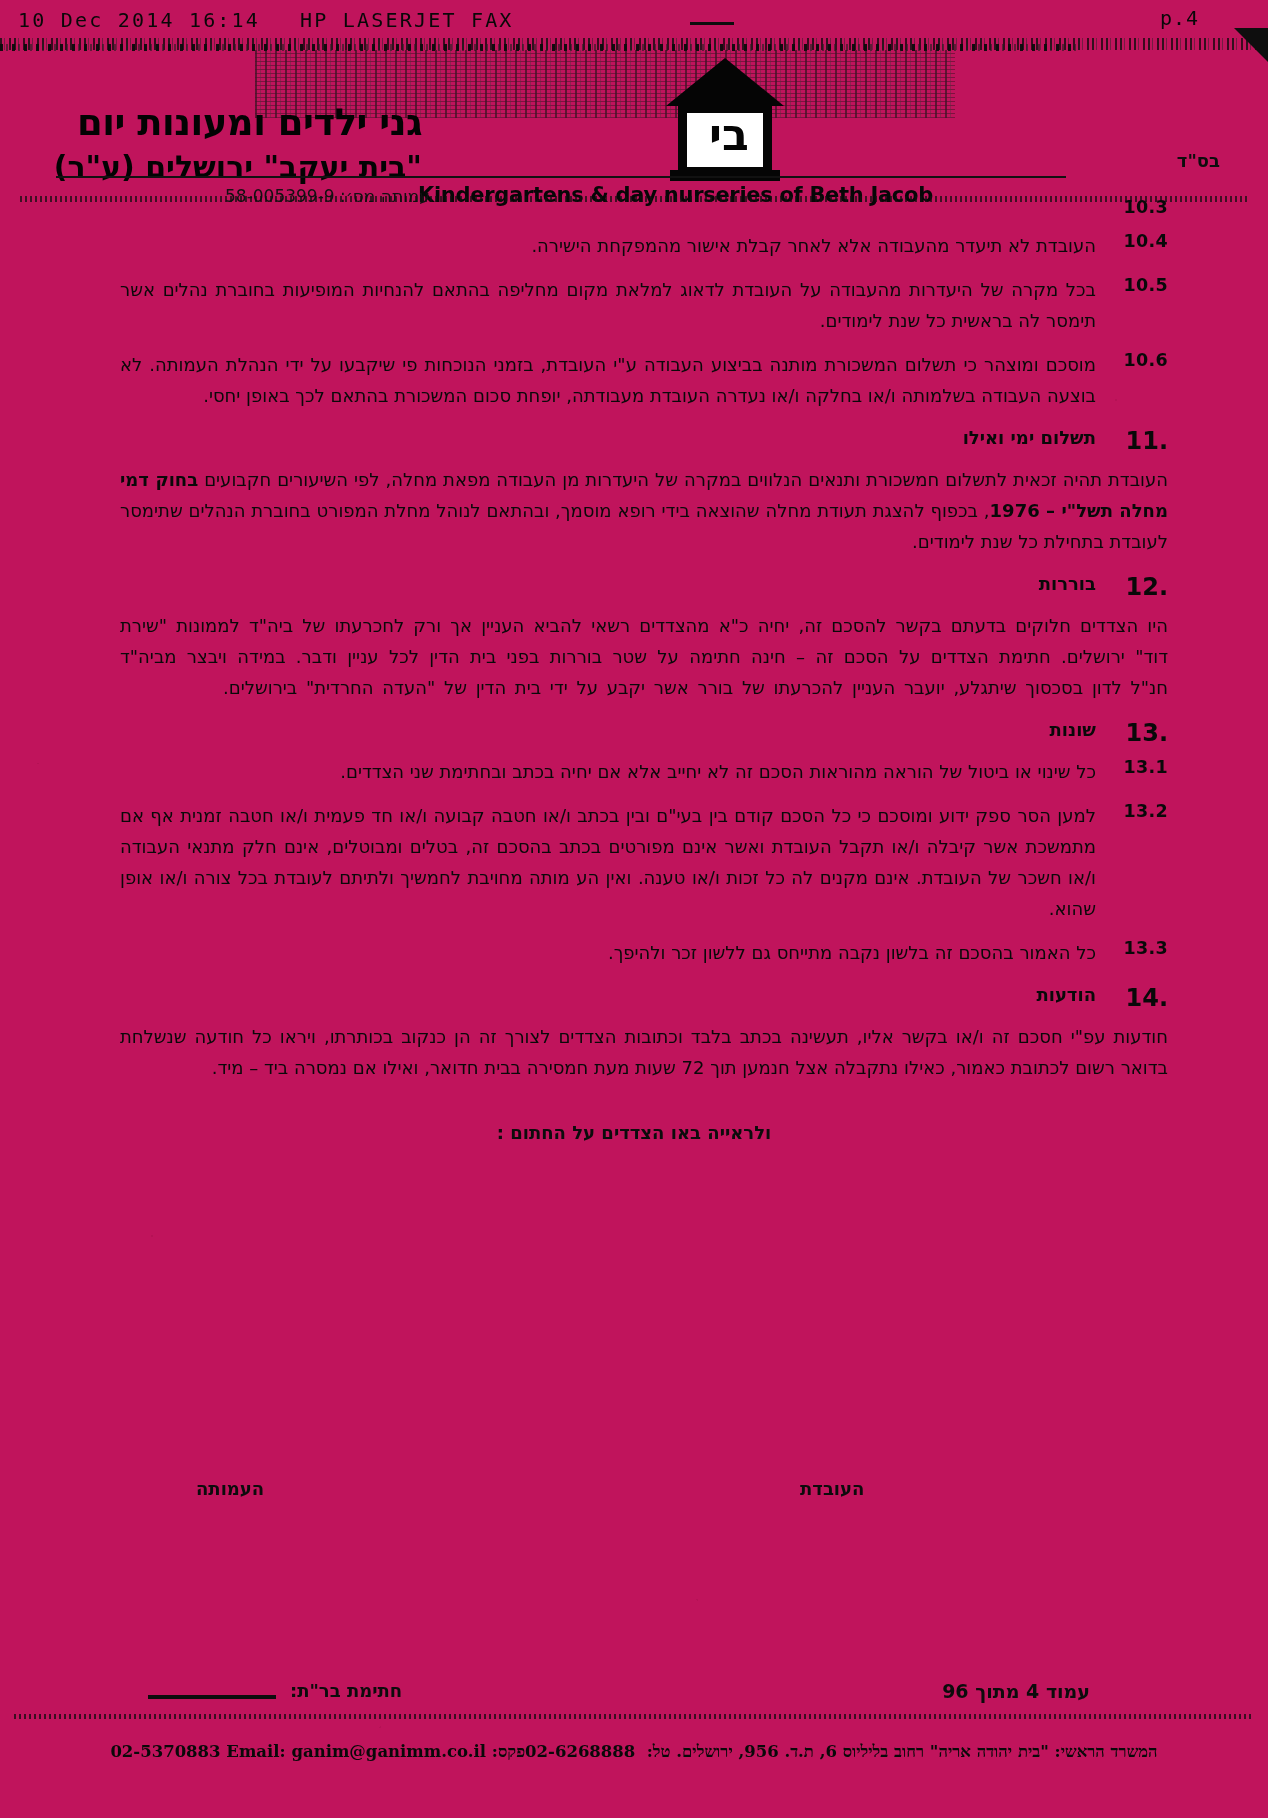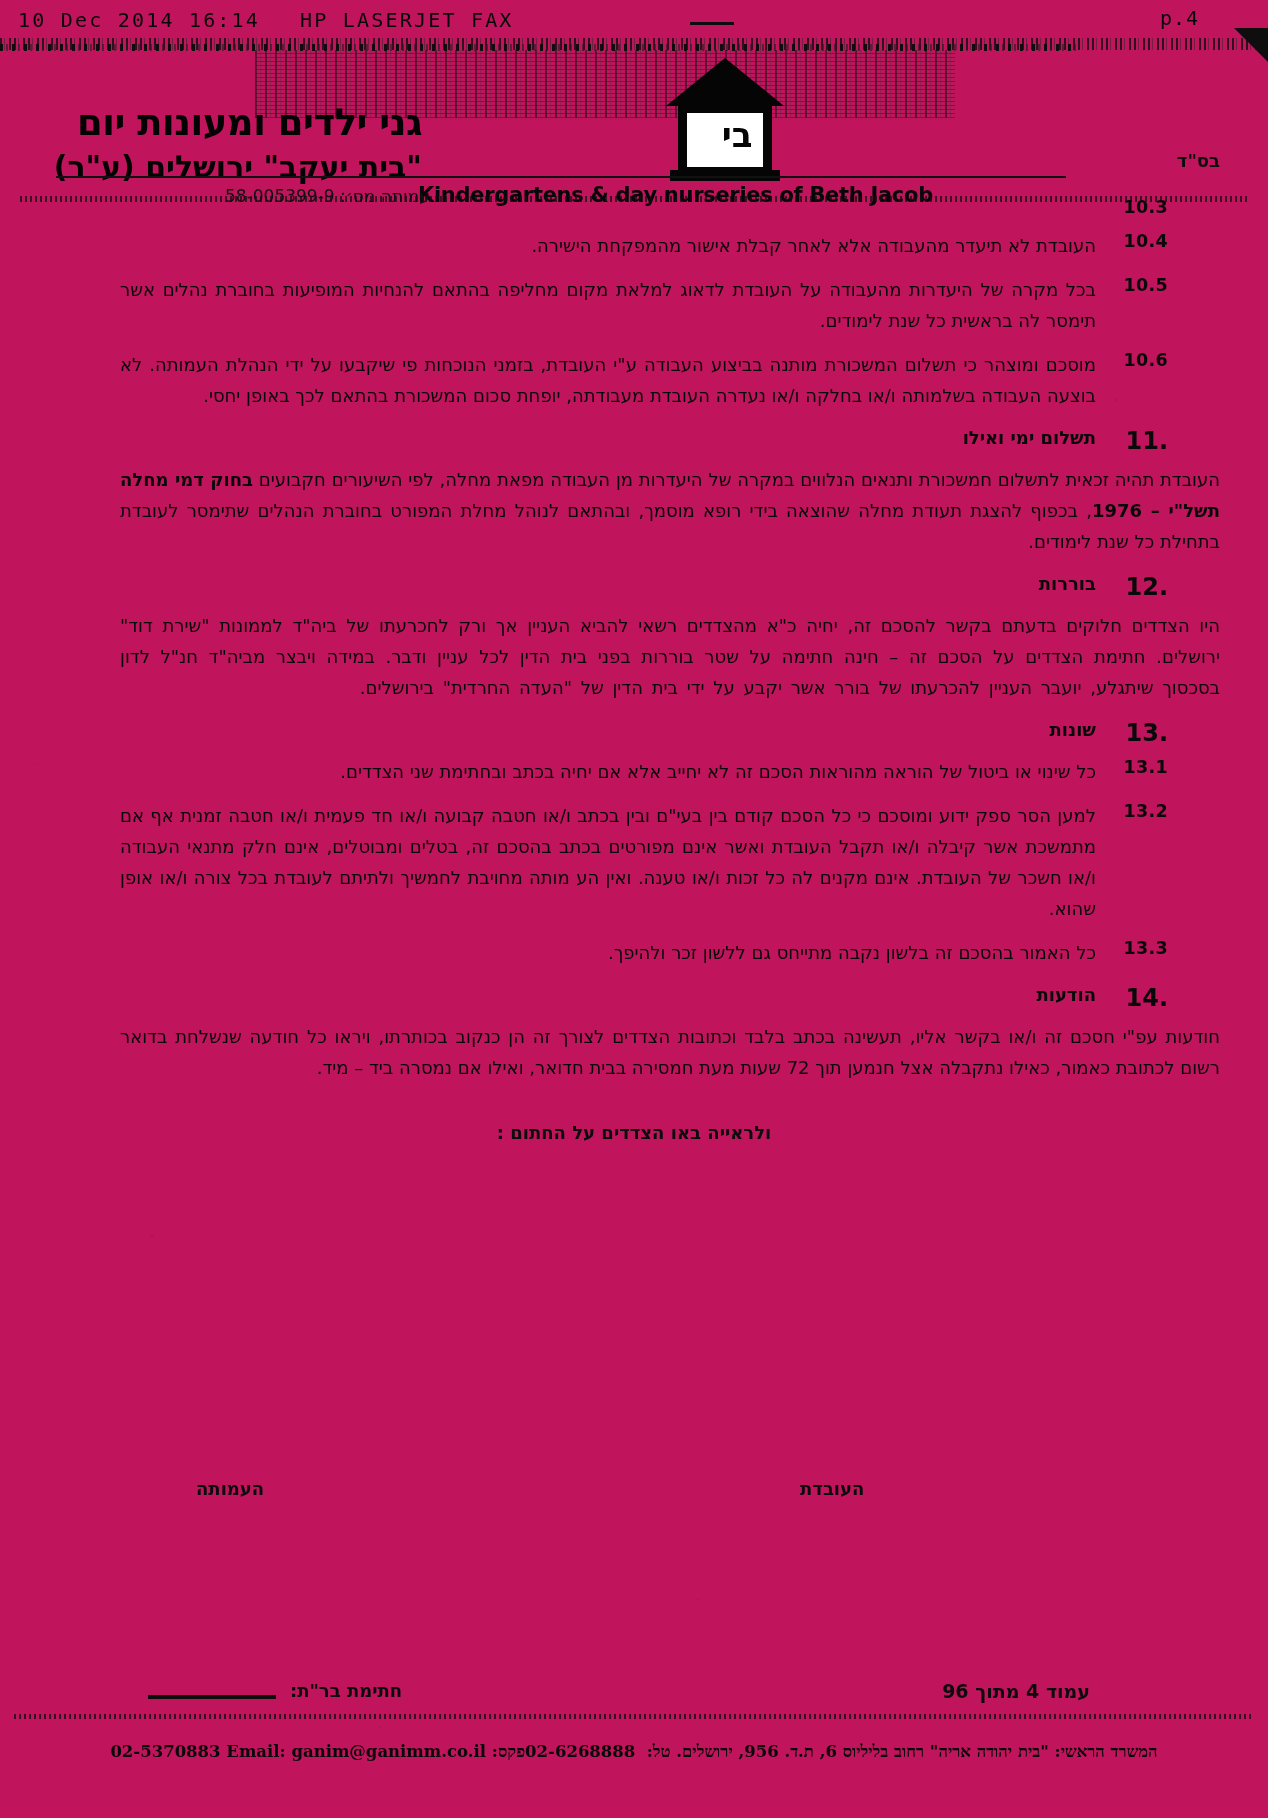--- a/index.html
+++ b/index.html
@@ -120,26 +120,26 @@
     width: 94px; height: 72px;
     border: 9px solid #0a0a0a;
     box-sizing: border-box;
     background: #fff;
   }
   .logo .base {
     position: absolute; left: 10px; top: 112px;
     width: 110px; height: 11px; background: #0a0a0a;
   }
   .logo .glyph {
-    position: absolute; left: 12px; top: 44px;
+    position: absolute; left: 4px; top: 44px;
     width: 130px; height: 70px;
     direction: rtl;
     text-align: center;
     font-family: "DejaVu Sans", sans-serif;
-    font-size: 34px;
+    font-size: 44px;
     font-weight: 900;
     color: #0a0a0a;
     line-height: 66px;
   }
 
   
   .rule-top {
     position: absolute; left: 56px; top: 176px;
     width: 1010px; height: 2px; background: #151515;
   }
@@ -222,21 +222,21 @@
     font-size: 24px;
     font-weight: 700;
   }
   .section-head .title {
     font-size: 18px;
     font-weight: 800;
     padding-right: 16px;
     text-decoration: none;
   }
   .para {
-    padding: 0 48px 0 120px;
+    padding: 0 100px 0 120px;
     font-size: 18px;
     line-height: 31px;
     text-align: justify;
     margin-bottom: 12px;
   }
   .para b { font-weight: 800; }
 
   
   .para.wide { word-spacing: 3px; }
 

